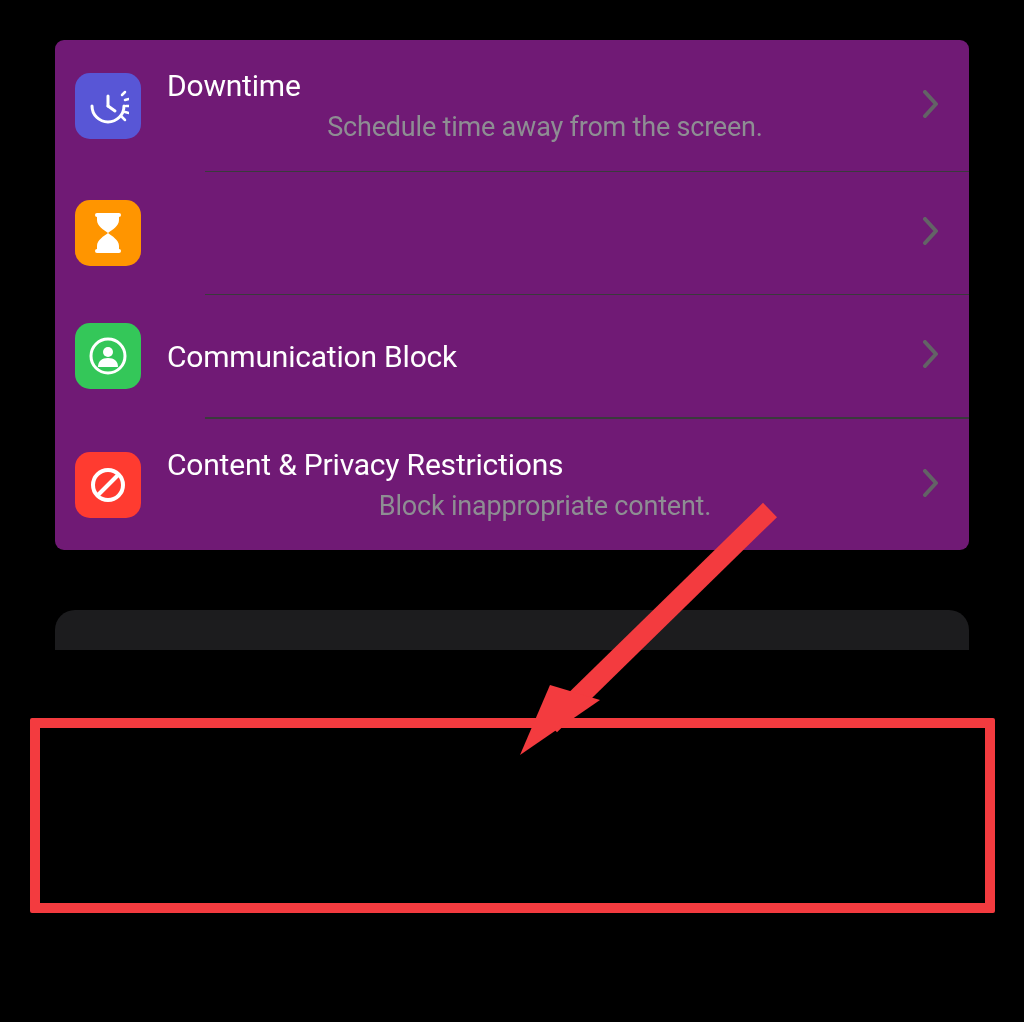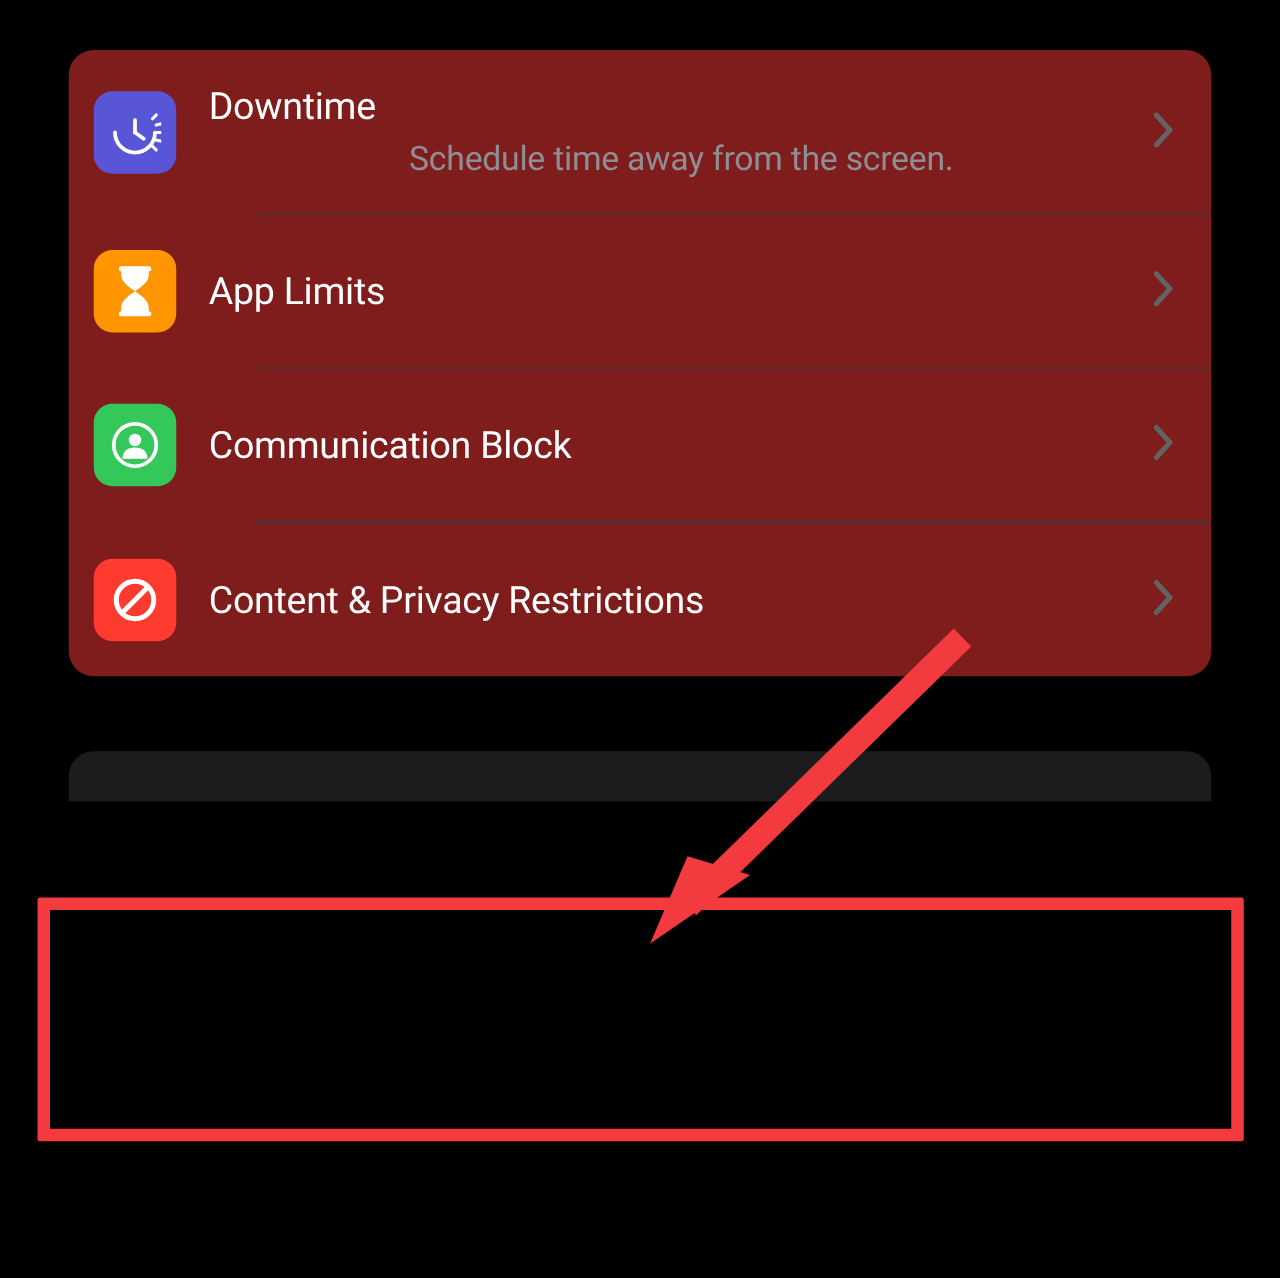--- a/index.html
+++ b/index.html
@@ -9,22 +9,22 @@
     }
     body {
       background: #000;
       font-family: -apple-system, BlinkMacSystemFont, 'Segoe UI', Roboto, Helvetica, Arial, sans-serif;
       width: 1024px;
       height: 1022px;
       overflow: hidden;
       position: relative;
     }
     .settings-panel {
-      background: #7f1d1d;
-      border-radius: 20px;
+      background: #701a75;
+      border-radius: 9px;
       margin: 40px 55px 0 55px;
       overflow: visible;
       position: relative;
     }
     .row {
       display: flex;
       align-items: center;
       padding: 28px 30px 28px 20px;
       cursor: pointer;
       position: relative;
@@ -124,21 +124,20 @@
 
   <div class="row">
     <div class="icon-box icon-orange">
       <svg width="30" height="42" viewBox="0 0 30 42" fill="none">
         <path d="M4 4 L26 4 L26 8 C26 14 19 18 15 21 C11 18 4 14 4 8 Z M4 38 L26 38 L26 34 C26 28 19 24 15 21 C11 24 4 28 4 34 Z" fill="#fff"></path>
         <rect x="2" y="1" width="26" height="4" rx="2" fill="#fff"></rect>
         <rect x="2" y="37" width="26" height="4" rx="2" fill="#fff"></rect>
       </svg>
     </div>
     <div class="row-text">
-      <div class="row-title">App Limits</div>
     </div>
     <div class="chevron">
       <svg width="16" height="28" viewBox="0 0 16 28" fill="none">
         <path d="M2 2 L13 14 L2 26" stroke="#636366" stroke-width="4" stroke-linecap="round" stroke-linejoin="round"></path>
       </svg>
     </div>
   </div>
 
   <div class="divider"></div>
 
@@ -167,20 +166,21 @@
 
   <div class="row">
     <div class="icon-box icon-red">
       <svg width="42" height="42" viewBox="0 0 42 42" fill="none">
         <circle cx="21" cy="21" r="15" stroke="#fff" stroke-width="4"></circle>
         <line x1="10" y1="32" x2="32" y2="10" stroke="#fff" stroke-width="4"></line>
       </svg>
     </div>
     <div class="row-text">
       <div class="row-title">Content &amp; Privacy Restrictions</div>
+      <div class="row-subtitle">Block inappropriate content.</div>
     </div>
     <div class="chevron">
       <svg width="16" height="28" viewBox="0 0 16 28" fill="none">
         <path d="M2 2 L13 14 L2 26" stroke="#636366" stroke-width="4" stroke-linecap="round" stroke-linejoin="round"></path>
       </svg>
     </div>
   </div>
 
 </div>
 

